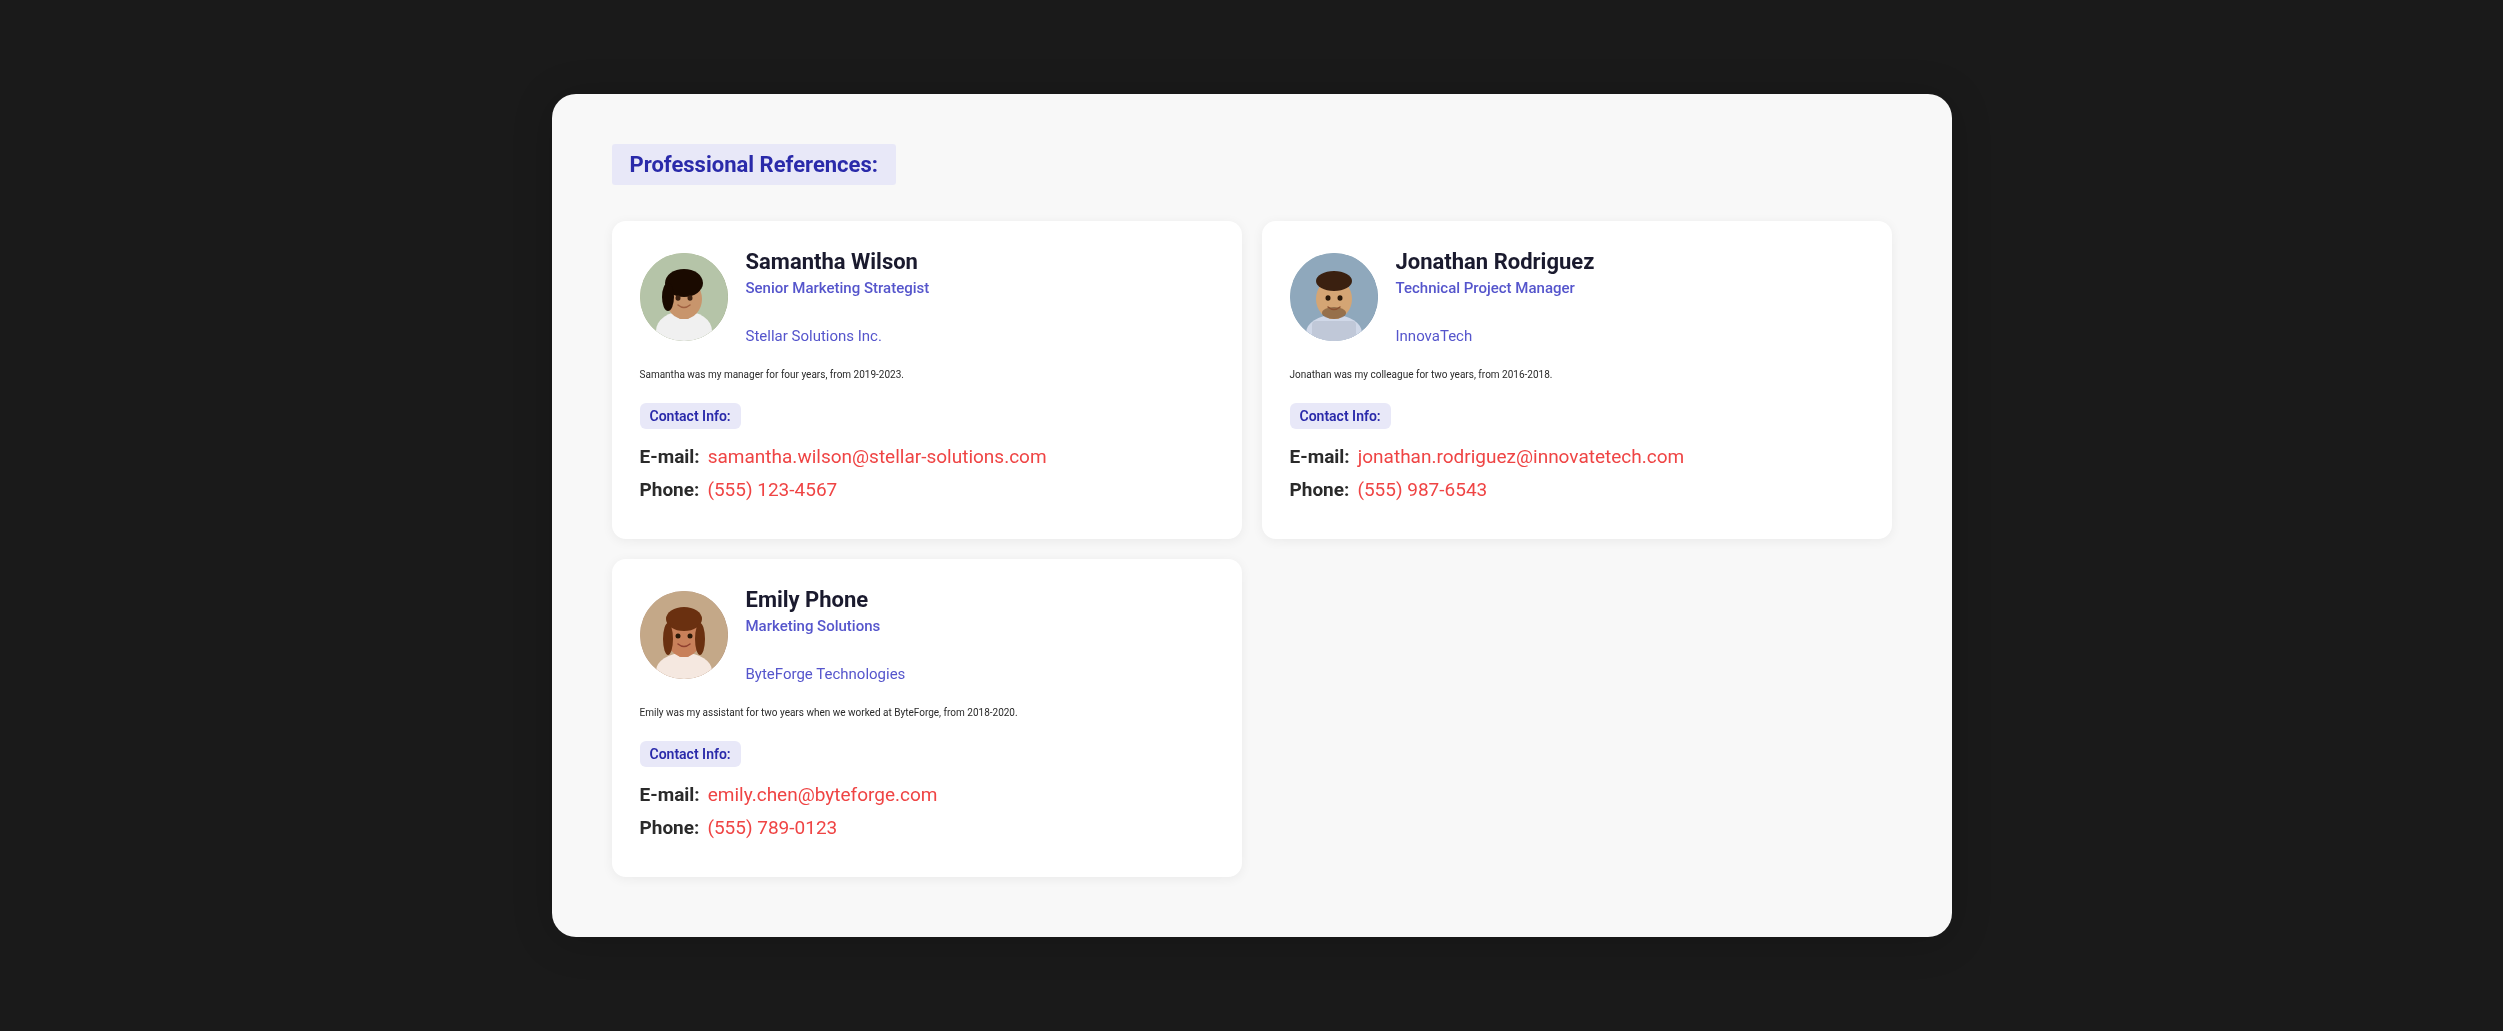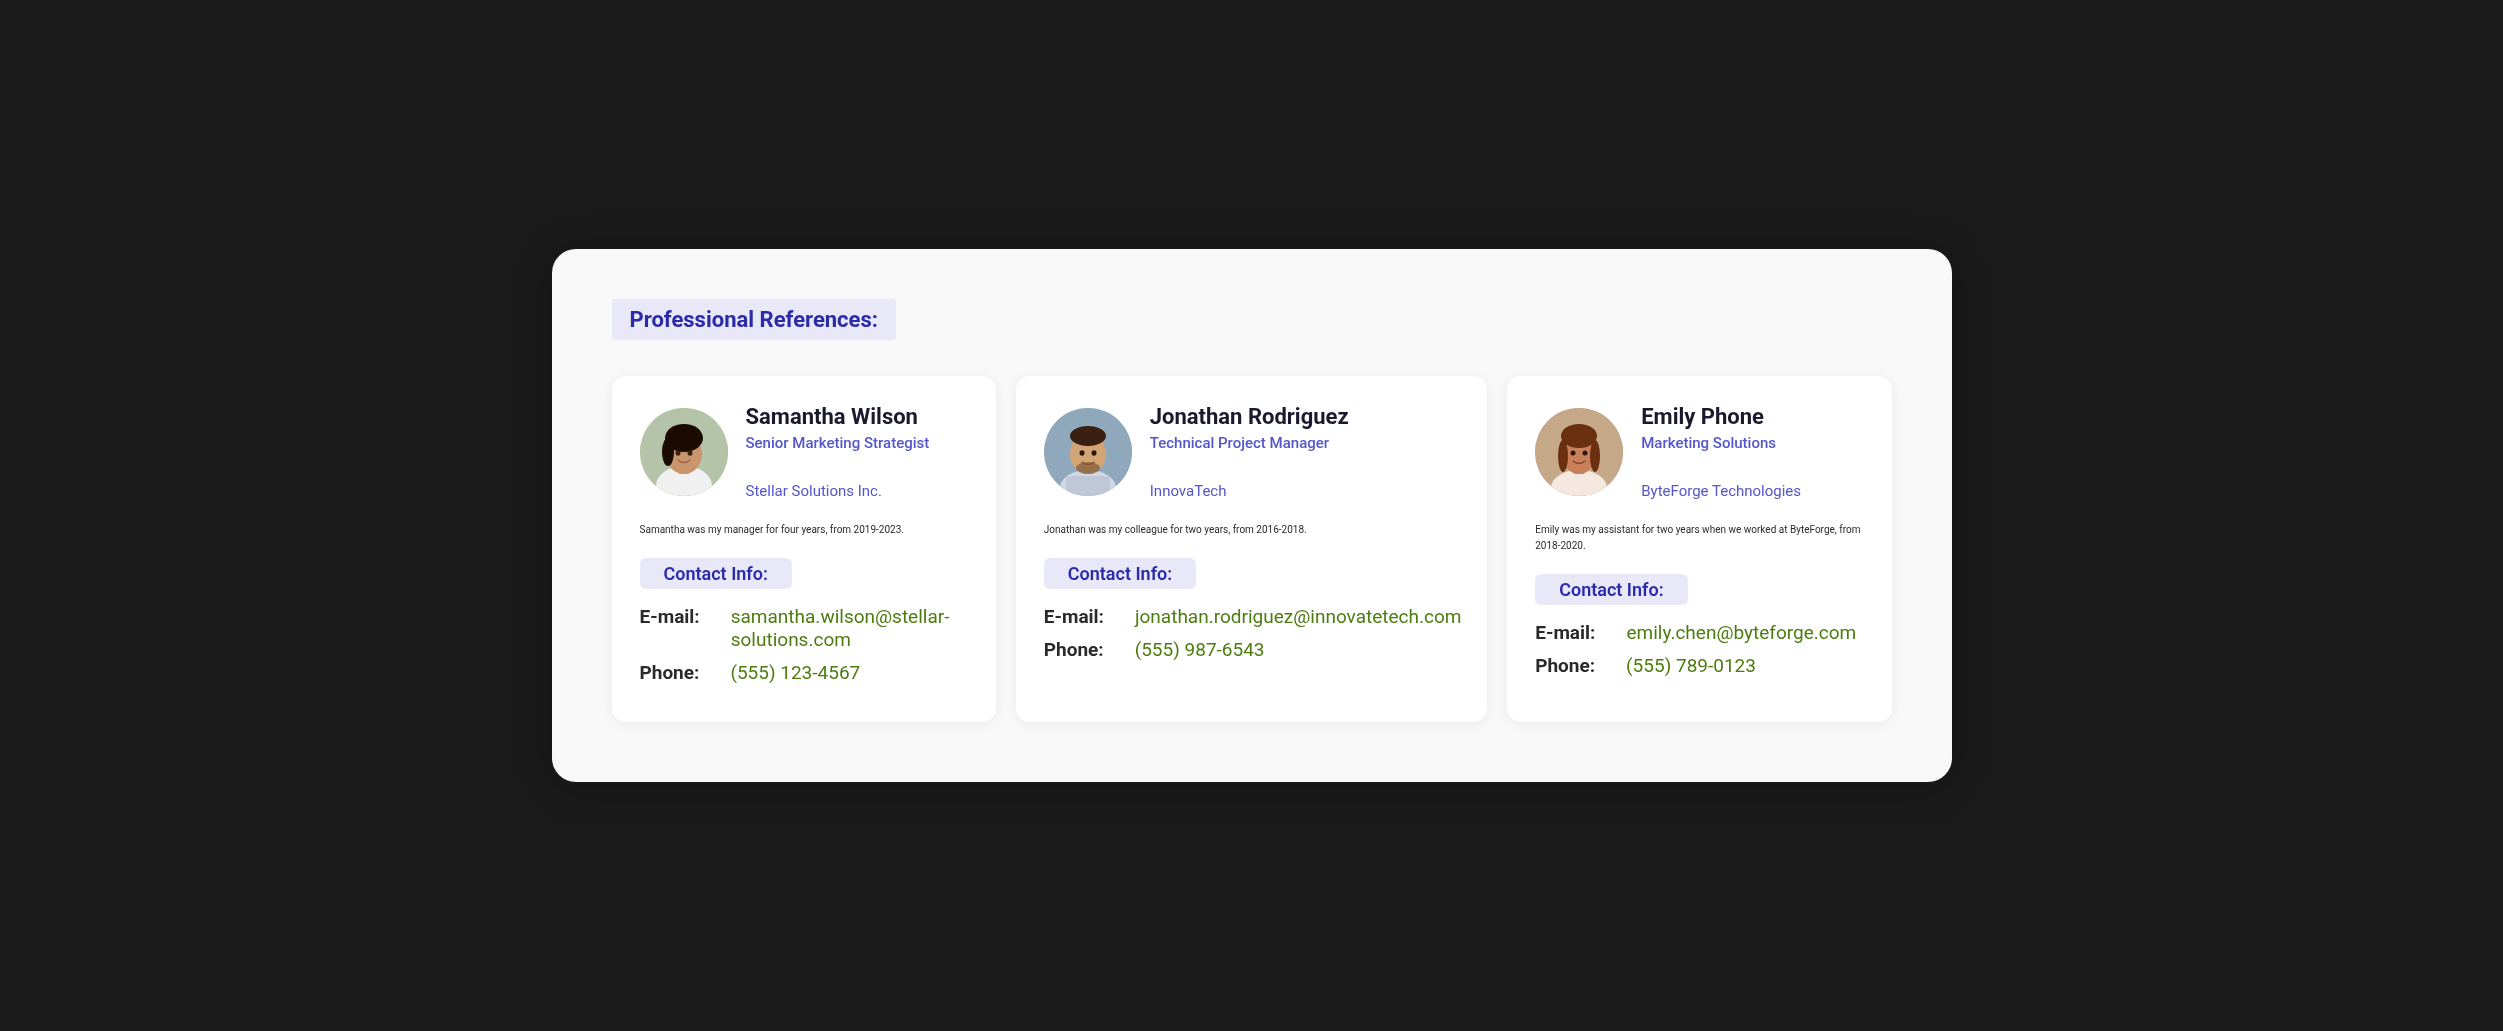--- a/index.html
+++ b/index.html
@@ -24,21 +24,21 @@
       background: #e8e8f8;
       color: #2a2aaa;
       font-size: 22px;
       font-weight: 700;
       padding: 8px 18px;
       border-radius: 3px;
       margin-bottom: 36px;
     }
     .references-grid {
       display: grid;
-      grid-template-columns: repeat(3, 1fr);
+      grid-template-columns: repeat(2, 1fr);
       gap: 20px;
     }
     .reference-card {
       background: #fff;
       border-radius: 14px;
       padding: 28px 28px 28px 28px;
       box-shadow: 0 2px 12px rgba(0,0,0,0.06);
     }
     .ref-header {
       display: flex;
@@ -83,42 +83,41 @@
     .ref-description {
       font-size: 10px;
       color: #2a2a2a;
       line-height: 1.6;
       margin-bottom: 20px;
     }
     .contact-label {
       display: inline-block;
       background: #e8e8f8;
       color: #2a2aaa;
-      font-size: 18px;
+      font-size: 14px;
       font-weight: 600;
-      padding: 5px 24px;
+      padding: 5px 10px;
       border-radius: 6px;
       margin-bottom: 16px;
     }
     .contact-row {
       display: flex;
       align-items: baseline;
       gap: 8px;
       margin-bottom: 10px;
       font-size: 19px;
       color: #2a2a2a;
     }
     .contact-key {
       font-weight: 700;
       min-width: 58px;
       flex-shrink: 0;
     }
     .contact-val {
-      color: #4d7c0f;
-      margin-left: 23px;
+      color: #ef4444;
     }
 
     
     .avatar-1 { background: linear-gradient(135deg, #b8c4a0 0%, #8a9870 100%); }
     .avatar-2 { background: linear-gradient(135deg, #a0b8c4 0%, #6080a0 100%); }
     .avatar-3 { background: linear-gradient(135deg, #c4a890 0%, #a07860 100%); }
   </style>
 </head>
 <body>
 

